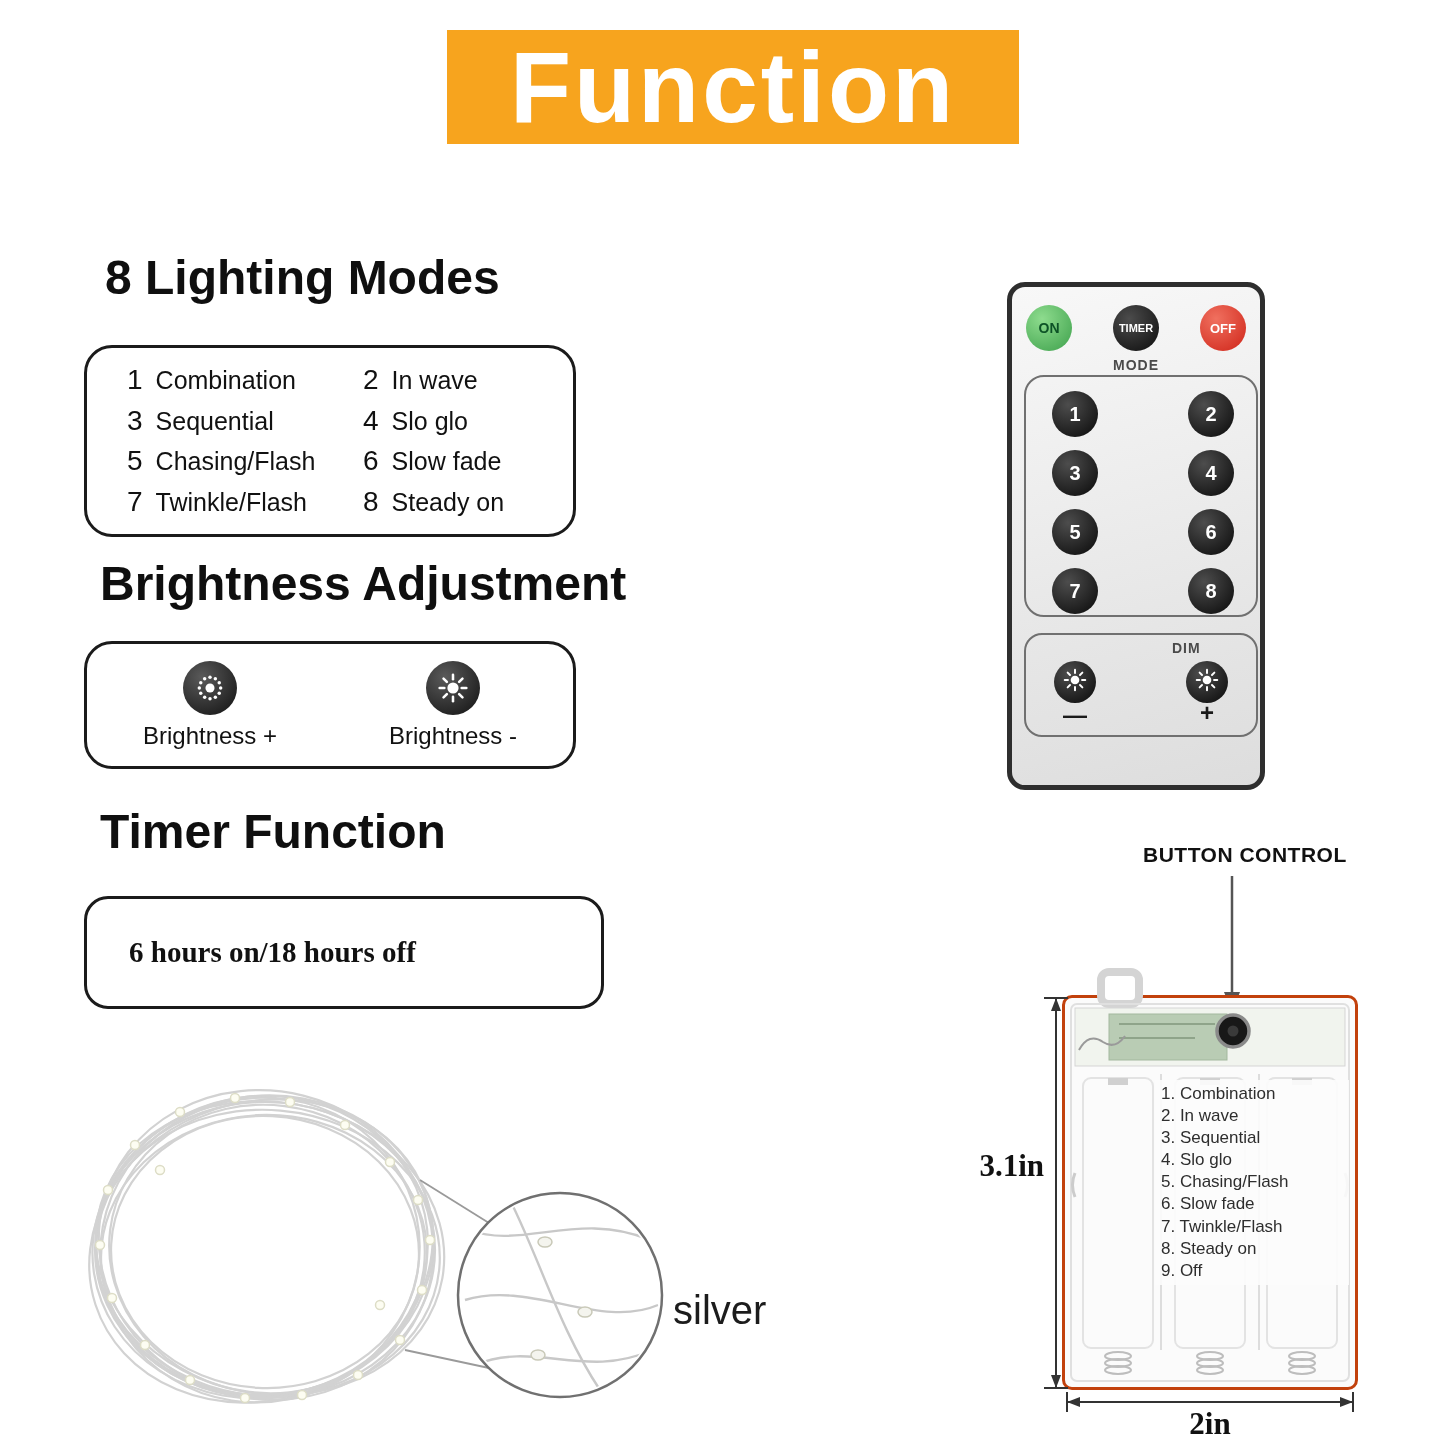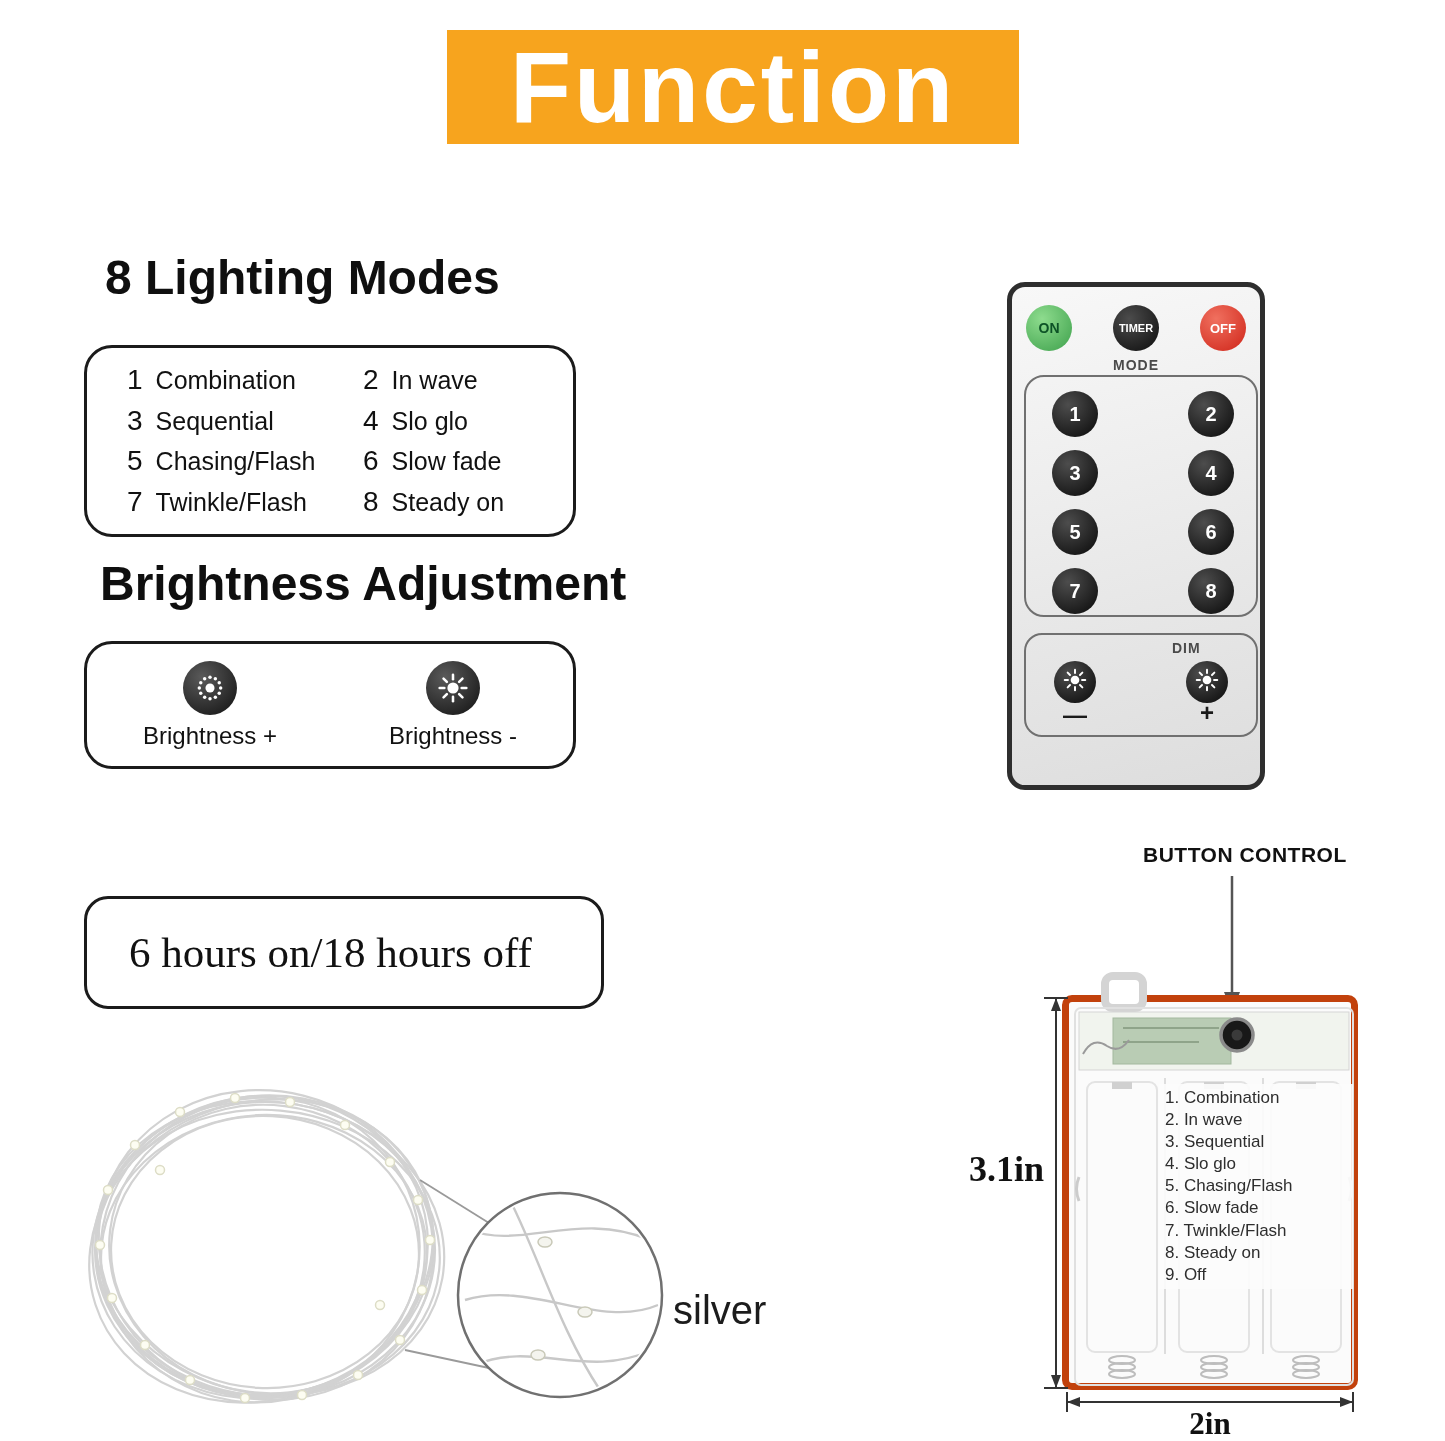--- a/index.html
+++ b/index.html
@@ -27,21 +27,21 @@
   #brightness-box { left:74px; top:641px; width:492px; height:128px;
                     display:flex; justify-content:space-around; align-items:center; }
   .br-item { display:flex; flex-direction:column; align-items:center; gap:7px; }
   .br-icon { width:54px; height:54px; border-radius:50%;
              background:radial-gradient(circle at 35% 30%, #5a5a5a, #101010);
              display:flex; align-items:center; justify-content:center; }
   .br-label { font-size:24px; }
 
   #timer-box { left:74px; top:896px; width:520px; height:113px; border-radius:24px;
                display:flex; align-items:center; padding-left:42px; }
-  #timer-text { font-family:"Liberation Serif", serif; font-size:43px; font-weight:400; }
+  #timer-text { font-family:"Liberation Serif", serif; font-size:29px; font-weight:700; }
 
   
   #coil-svg { position:absolute; left:30px; top:1050px; }
   #silver-label { position:absolute; left:663px; top:1288px; font-size:40px; color:#1c1c1c; }
 
   
   .remote { position:absolute; left:997px; top:282px; width:258px; height:508px;
             border:5px solid #2e2e2e; border-radius:18px;
             background:linear-gradient(165deg,#f8f8f8,#dddddd); }
   .remote-top { position:absolute; top:18px; left:14px; right:14px; display:flex; justify-content:space-between; }
@@ -64,32 +64,32 @@
                color:#4a4a4a; letter-spacing:1px; }
   .dim-btn { position:absolute; width:42px; height:42px; border-radius:50%;
              background:radial-gradient(circle at 35% 30%, #4d4d4d, #080808);
              display:flex; align-items:center; justify-content:center; }
   .dim-sym { position:absolute; width:42px; text-align:center; font-size:24px; font-weight:bold; color:#1a1a1a; }
 
   
   #bc-label { position:absolute; left:1133px; top:843px; font-size:21px; font-weight:bold; letter-spacing:0.5px; }
   #bc-arrow { position:absolute; left:1202px; top:872px; }
   .bbox { position:absolute; left:1052px; top:995px; width:296px; height:395px;
-          border:7px solid #c2410c; border-radius:10px; background:#fbfbfb; }
+          border:3px solid #c2410c; border-radius:10px; background:#fbfbfb; }
   .bbox-loop { position:absolute; top:-30px; left:32px; width:46px; height:40px;
                border:8px solid #d4d4d4; border-radius:12px; background:#fff; }
   .bbox-svg { position:absolute; left:0; top:0; }
   .bbox-list { position:absolute; left:90px; top:82px; width:194px; font-size:17px;
                line-height:1.3; color:#2e2e2e; background:rgba(252,252,252,0.9); padding:3px 6px; }
 
   
   .dim-v { position:absolute; left:1020px; top:992px; }
   .dim-h { position:absolute; left:1052px; top:1390px; }
   #h-label { position:absolute; left:948px; top:1148px; width:86px; text-align:right;
-             font-family:"Liberation Serif", serif; font-size:36px; font-weight:bold; }
+             font-family:"Liberation Serif", serif; font-size:31px; font-weight:bold; }
   #w-label { position:absolute; left:1052px; top:1406px; width:296px; text-align:center;
              font-family:"Liberation Serif", serif; font-size:31px; font-weight:bold; }
 </style>
 </head>
 <body>
 
 <div id="page">
 
   <div class="banner">
     <div class="title">Function</div>
@@ -166,20 +166,21 @@
               <line x1="16.6" y1="16.6" x2="19.1" y2="19.1"></line>
             <line x1="4.9" y1="19.1" x2="7.4" y2="16.6"></line>
               <line x1="16.6" y1="7.4" x2="19.1" y2="4.9"></line>
           </g>
         </svg>
       </span>
       <span class="br-label">Brightness -</span>
     </div>
   </div>
 
+  <div class="heading" id="tm-heading">Timer Function</div>
   <div class="box" id="timer-box">
     <span id="timer-text">6 hours on/18 hours off</span>
   </div>
 
   <svg id="coil-svg" width="660" height="390" viewBox="0 0 660 390">
     <g fill="none" stroke="#d2d2d2" stroke-width="2.2">
       <ellipse cx="225" cy="200" rx="170" ry="148"></ellipse>
       <ellipse cx="222" cy="196" rx="166" ry="150" transform="rotate(-6 222 196)"></ellipse>
       <ellipse cx="228" cy="203" rx="172" ry="143" transform="rotate(5 228 203)"></ellipse>
       <ellipse cx="220" cy="200" rx="160" ry="152" transform="rotate(-12 220 200)"></ellipse>

